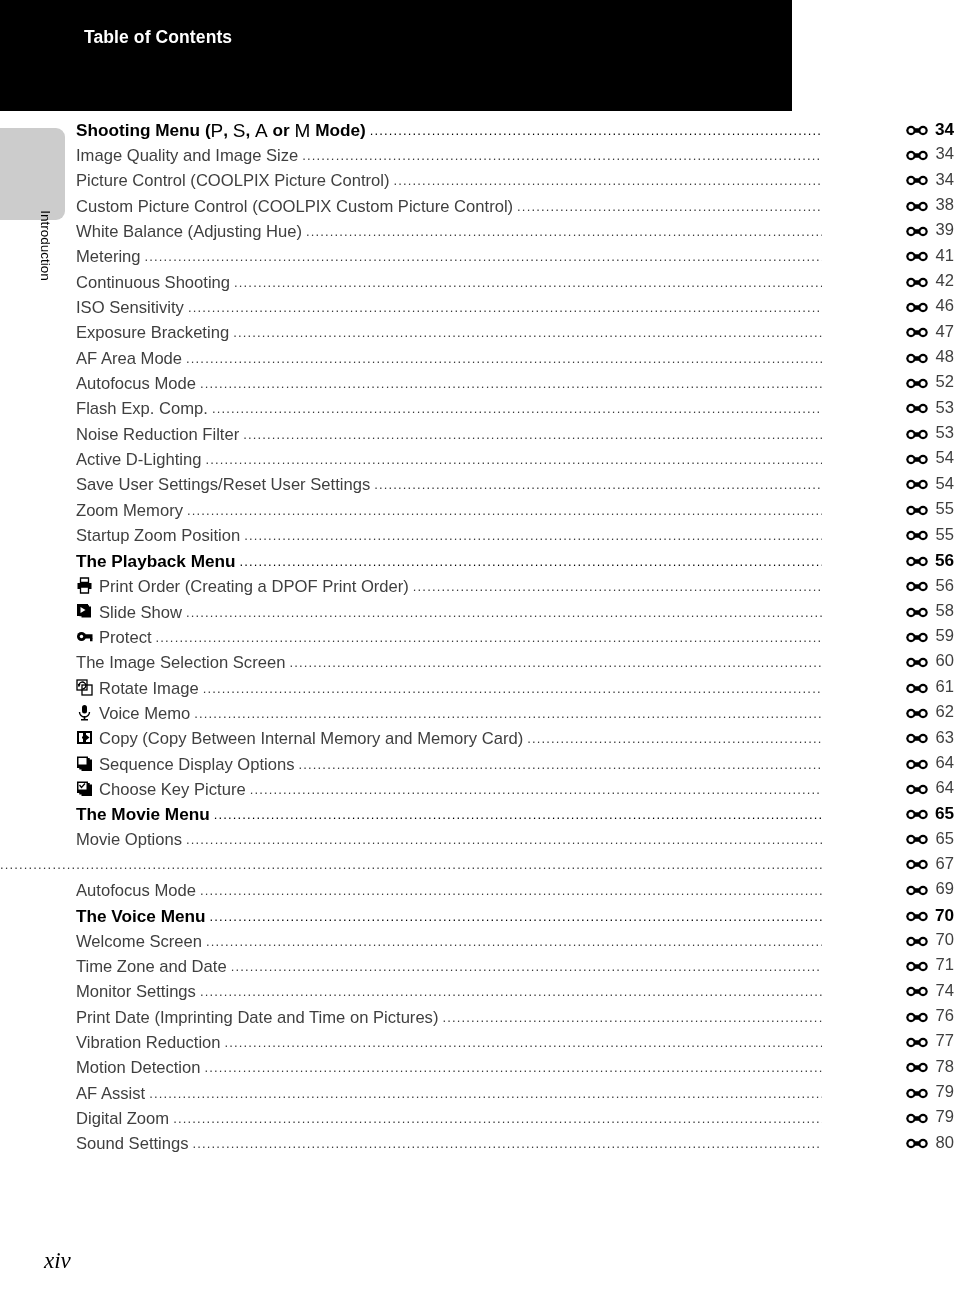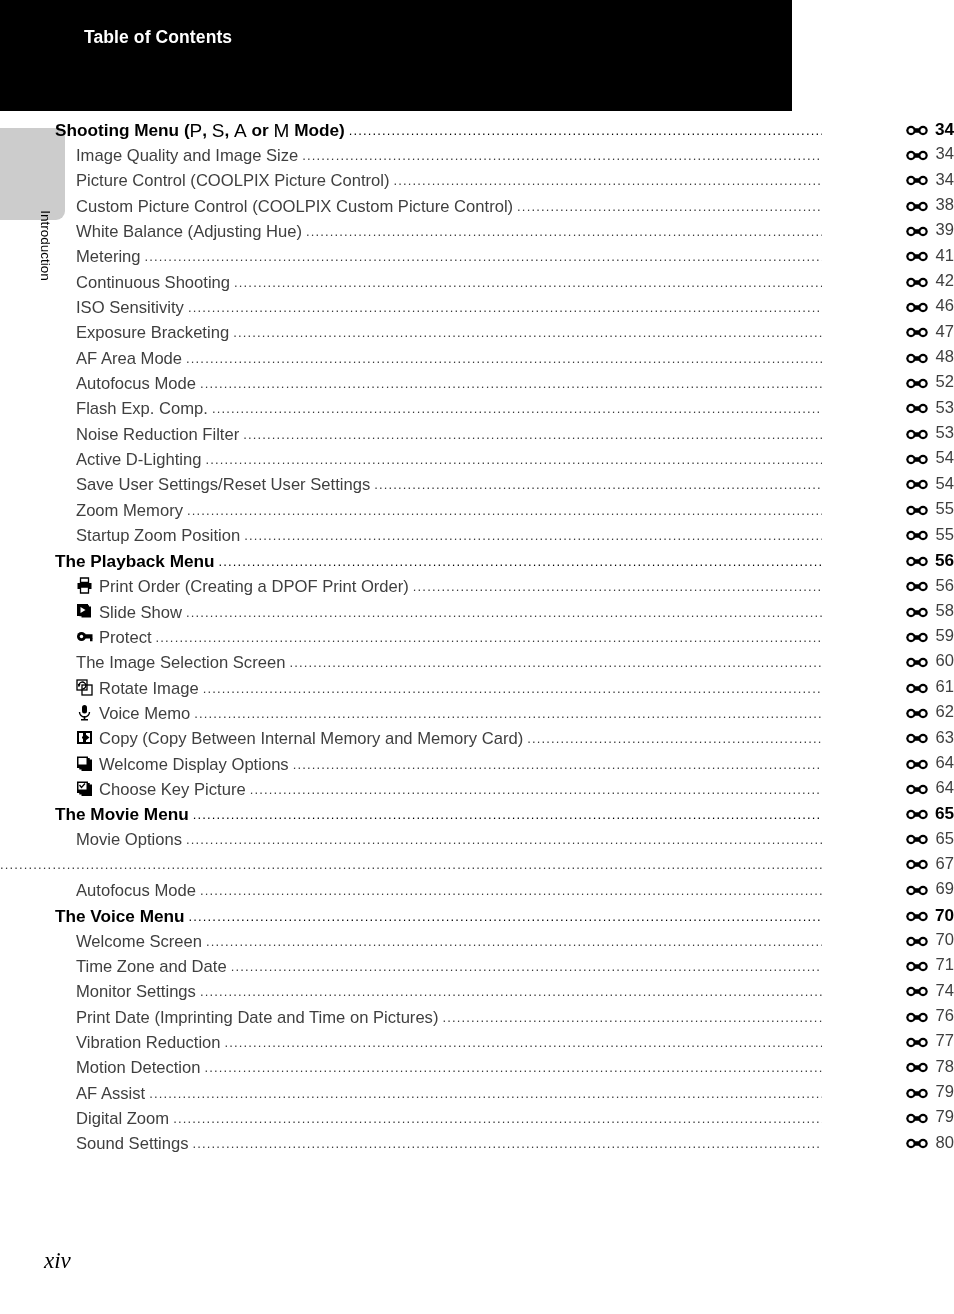--- a/index.html
+++ b/index.html
@@ -91,21 +91,21 @@
     flex: 0 0 auto;
     display: flex;
     align-items: center;
     justify-content: flex-end;
     width: 132px;
     white-space: nowrap;
   }
 
   
   .lvl1 .toc-label {
-    padding-left: 55px;
+    padding-left: 76px;
     font-size: 17.2px;
     font-weight: bold;
     color: #000000;
   }
   .lvl1 .toc-leader { color: #000000; }
   .lvl1 .pagenum {
     font-size: 17.2px;
     font-weight: bold;
     color: #000000;
   }
@@ -712,21 +712,21 @@
     <div class="toc-row lvl2">
       <div class="toc-label">
         <span class="mi">
           <svg viewBox="0 0 34 34" width="17" height="17" xmlns="http://www.w3.org/2000/svg">
             <rect x="11" y="9" width="21" height="23" fill="#000"></rect>
             <rect x="6.5" y="6" width="21" height="23" fill="#000"></rect>
             <rect x="2" y="3" width="22" height="23" fill="#000"></rect>
             <rect x="5" y="6" width="16" height="13" fill="#fff"></rect>
           </svg>
         </span>
-        <span>Welcome Display Options</span>
+        <span>Sequence Display Options</span>
         <span class="pre-gap"></span>
       </div>
       <div class="toc-leader">....................................................................................................................................................................................................................................................................................................................................................................</div>
       <div class="toc-ref">
         <span class="emark">
           <svg viewBox="0 0 44 26" width="22" height="13" xmlns="http://www.w3.org/2000/svg">
             <rect x="13" y="8.5" width="18" height="9" fill="#000"></rect>
             <circle cx="10" cy="13" r="9.5" fill="#000"></circle>
             <circle cx="10" cy="13" r="5" fill="#fff"></circle>
             <circle cx="34" cy="13" r="9.5" fill="#000"></circle>

